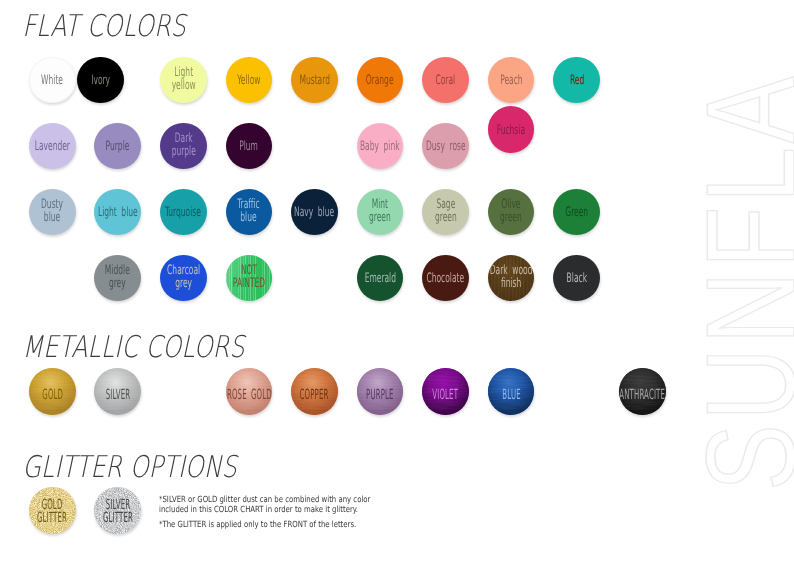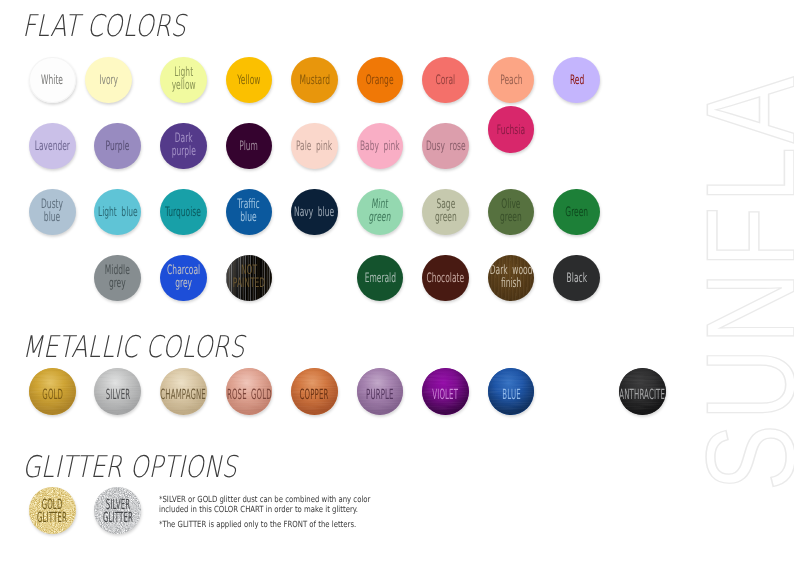--- a/index.html
+++ b/index.html
@@ -88,21 +88,21 @@
       <feTurbulence type="fractalNoise" baseFrequency="0.04 1.5" numOctaves="2" seed="5" result="n"></feTurbulence>
       <feColorMatrix in="n" type="matrix" values="0 0 0 0 0  0 0 0 0 0  0 0 0 0 0  -0.55 -0.4 -0.2 0 0.58"></feColorMatrix>
     </filter>
    </defs>
   </svg>
   <div class="watermark">SUNFLA</div>
   <div class="sect-title" style="left:28px;top:9px;">FLAT COLORS</div>
   <div class="swatch ring" style="left:28.8px;top:56.6px;background:#FDFDFD;">
       <span class="lbl" style="color:#7A7A78">White</span>
     </div>
-  <div class="swatch shadow" style="left:85px;top:56.6px;background:#fef9c3;">
+  <div class="swatch shadow" style="left:77px;top:56.6px;background:#000000;">
       <span class="lbl" style="color:#8B8A7C">Ivory</span>
     </div>
   <div class="swatch shadow" style="left:159.9px;top:56.6px;background:#F1FA9F;">
       <span class="lbl two" style="color:#8C9656">Light
 yellow</span>
     </div>
   <div class="swatch shadow" style="left:225.5px;top:56.6px;background:#FBC000;">
       <span class="lbl" style="color:#8A6A07">Yellow</span>
     </div>
   <div class="swatch shadow" style="left:291.0px;top:56.6px;background:#E8960C;">
@@ -110,39 +110,36 @@
     </div>
   <div class="swatch shadow" style="left:356.6px;top:56.6px;background:#F07806;">
       <span class="lbl" style="color:#8F4806">Orange</span>
     </div>
   <div class="swatch shadow" style="left:487.7px;top:56.6px;background:#FCA585;">
       <span class="lbl" style="color:#9B6150">Peach</span>
     </div>
   <div class="swatch shadow" style="left:422.2px;top:56.6px;background:#F4706A;">
       <span class="lbl" style="color:#97413E">Coral</span>
     </div>
-  <div class="swatch shadow" style="left:553.3px;top:56.6px;background:#c4b5fd;">
+  <div class="swatch shadow" style="left:553.3px;top:56.6px;background:#14b8a6;">
       <span class="lbl" style="color:#8A1009">Red</span>
     </div>
   <div class="swatch shadow" style="left:28.8px;top:122.6px;background:#CAC0E8;">
       <span class="lbl" style="color:#6F6792">Lavender</span>
     </div>
   <div class="swatch shadow" style="left:94.4px;top:122.6px;background:#988BC0;">
       <span class="lbl" style="color:#564D73">Purple</span>
     </div>
   <div class="swatch shadow" style="left:159.9px;top:122.6px;background:#543A8A;">
       <span class="lbl two" style="color:#A391C6">Dark
 purple</span>
     </div>
   <div class="swatch shadow" style="left:225.5px;top:122.6px;background:#35032F;">
       <span class="lbl" style="color:#9C8598">Plum</span>
     </div>
-  <div class="swatch shadow" style="left:291.0px;top:122.6px;background:#FAD7CB;">
-      <span class="lbl" style="color:#9D827A">Pale pink</span>
-    </div>
   <div class="swatch shadow" style="left:356.6px;top:122.6px;background:#F9AEC5;">
       <span class="lbl" style="color:#9C6B7E">Baby pink</span>
     </div>
   <div class="swatch shadow" style="left:422.2px;top:122.6px;background:#DC9EAC;">
       <span class="lbl" style="color:#8A5E6B">Dusy rose</span>
     </div>
   <div class="swatch shadow" style="left:487.7px;top:106px;background:#D8276B;">
       <span class="lbl" style="color:#8A1A44">Fuchsia</span>
     </div>
   <div class="swatch shadow" style="left:28.8px;top:188.6px;background:#AEC2D3;">
@@ -155,21 +152,21 @@
   <div class="swatch shadow" style="left:94.4px;top:188.6px;background:#5FC4D6;">
       <span class="lbl" style="color:#2C6B77">Light blue</span>
     </div>
   <div class="swatch shadow" style="left:225.5px;top:188.6px;background:#0B599E;">
       <span class="lbl two" style="color:#9CC2E0">Traffic
 blue</span>
     </div>
   <div class="swatch shadow" style="left:291.0px;top:188.6px;background:#0B2139;">
       <span class="lbl" style="color:#9AA6B3">Navy blue</span>
     </div>
-  <div class="swatch shadow" style="left:356.6px;top:188.6px;background:#94D8B0;font-style:italic;">
+  <div class="swatch shadow" style="left:356.6px;top:188.6px;background:#94D8B0;">
       <span class="lbl two" style="color:#3F7A5C">Mint
 green</span>
     </div>
   <div class="swatch shadow" style="left:422.2px;top:188.6px;background:#C6C9AE;">
       <span class="lbl two" style="color:#6E7259">Sage
 green</span>
     </div>
   <div class="swatch shadow" style="left:487.7px;top:188.6px;background:#56713F;">
       <span class="lbl two" style="color:#39502A">Olive
 green</span>
@@ -178,21 +175,21 @@
       <span class="lbl" style="color:#0E4A1E">Green</span>
     </div>
   <div class="swatch shadow" style="left:94.4px;top:254.6px;background:#868D90;">
       <span class="lbl two" style="color:#4A5153">Middle
 grey</span>
     </div>
   <div class="swatch shadow" style="left:159.9px;top:254.6px;background:#1d4ed8;">
       <span class="lbl two" style="color:#C1C1C2">Charcoal
 grey</span>
     </div>
-  <div class="swatch shadow" style="left:225.5px;top:254.6px;background:#000000;">
+  <div class="swatch shadow" style="left:225.5px;top:254.6px;background:#22c55e;">
       <div class="ovl wood"></div>
       <span class="lbl two" style="color:#6B5730">NOT
 PAINTED</span>
     </div>
   <div class="swatch shadow" style="left:356.6px;top:254.6px;background:#14532d;">
       <span class="lbl" style="color:#A7BBB2">Emerald</span>
     </div>
   <div class="swatch shadow" style="left:422.2px;top:254.6px;background:#481A12;">
       <span class="lbl" style="color:#C4A69E">Chocolate</span>
     </div>
@@ -211,27 +208,20 @@
       <div class="ovl" style="filter:url(#metalGrainD);opacity:0.13;"></div>
       <div class="ovl" style="background:radial-gradient(circle 23px at 50%% 44%%, rgba(0,0,0,0) 58%%, rgba(0,0,0,0.08) 84%%, rgba(0,0,0,0.22) 100%%), linear-gradient(160deg, rgba(255,255,255,0.13) 0%%, rgba(255,255,255,0.0) 32%%, rgba(0,0,0,0.0) 60%%, rgba(0,0,0,0.10) 100%%);"></div>
       <span class="lbl" style="color:#7D5D15">GOLD</span>
     </div>
   <div class="swatch metal shadow" style="left:94.4px;top:368.0px;background:#C3C4C4;">
       <div class="ovl" style="background:radial-gradient(circle 30px at 45% 32%, #E2E3E3 0%, #C3C4C4 46%, #A4A5A6 100%);"></div>
       <div class="ovl" style="filter:url(#metalGrain);opacity:0.17;"></div>
       <div class="ovl" style="filter:url(#metalGrainD);opacity:0.13;"></div>
       <div class="ovl" style="background:radial-gradient(circle 23px at 50%% 44%%, rgba(0,0,0,0) 58%%, rgba(0,0,0,0.08) 84%%, rgba(0,0,0,0.22) 100%%), linear-gradient(160deg, rgba(255,255,255,0.13) 0%%, rgba(255,255,255,0.0) 32%%, rgba(0,0,0,0.0) 60%%, rgba(0,0,0,0.10) 100%%);"></div>
       <span class="lbl" style="color:#4F5052">SILVER</span>
-    </div>
-  <div class="swatch metal shadow" style="left:159.9px;top:368.0px;background:#DAC8A6;">
-      <div class="ovl" style="background:radial-gradient(circle 30px at 45% 32%, #EDE1C7 0%, #DAC8A6 46%, #BFAB86 100%);"></div>
-      <div class="ovl" style="filter:url(#metalGrain);opacity:0.17;"></div>
-      <div class="ovl" style="filter:url(#metalGrainD);opacity:0.13;"></div>
-      <div class="ovl" style="background:radial-gradient(circle 23px at 50%% 44%%, rgba(0,0,0,0) 58%%, rgba(0,0,0,0.08) 84%%, rgba(0,0,0,0.22) 100%%), linear-gradient(160deg, rgba(255,255,255,0.13) 0%%, rgba(255,255,255,0.0) 32%%, rgba(0,0,0,0.0) 60%%, rgba(0,0,0,0.10) 100%%);"></div>
-      <span class="lbl" style="color:#6F5C3A">CHAMPAGNE</span>
     </div>
   <div class="swatch metal shadow" style="left:225.5px;top:368.0px;background:#E0A493;">
       <div class="ovl" style="background:radial-gradient(circle 30px at 45% 32%, #F0C6BA 0%, #E0A493 46%, #C4826F 100%);"></div>
       <div class="ovl" style="filter:url(#metalGrain);opacity:0.17;"></div>
       <div class="ovl" style="filter:url(#metalGrainD);opacity:0.13;"></div>
       <div class="ovl" style="background:radial-gradient(circle 23px at 50%% 44%%, rgba(0,0,0,0) 58%%, rgba(0,0,0,0.08) 84%%, rgba(0,0,0,0.22) 100%%), linear-gradient(160deg, rgba(255,255,255,0.13) 0%%, rgba(255,255,255,0.0) 32%%, rgba(0,0,0,0.0) 60%%, rgba(0,0,0,0.10) 100%%);"></div>
       <span class="lbl" style="color:#7C453A">ROSE GOLD</span>
     </div>
   <div class="swatch metal shadow" style="left:291.0px;top:368.0px;background:#D1763F;">
       <div class="ovl" style="background:radial-gradient(circle 30px at 45% 32%, #E39A68 0%, #D1763F 46%, #A9542A 100%);"></div>

